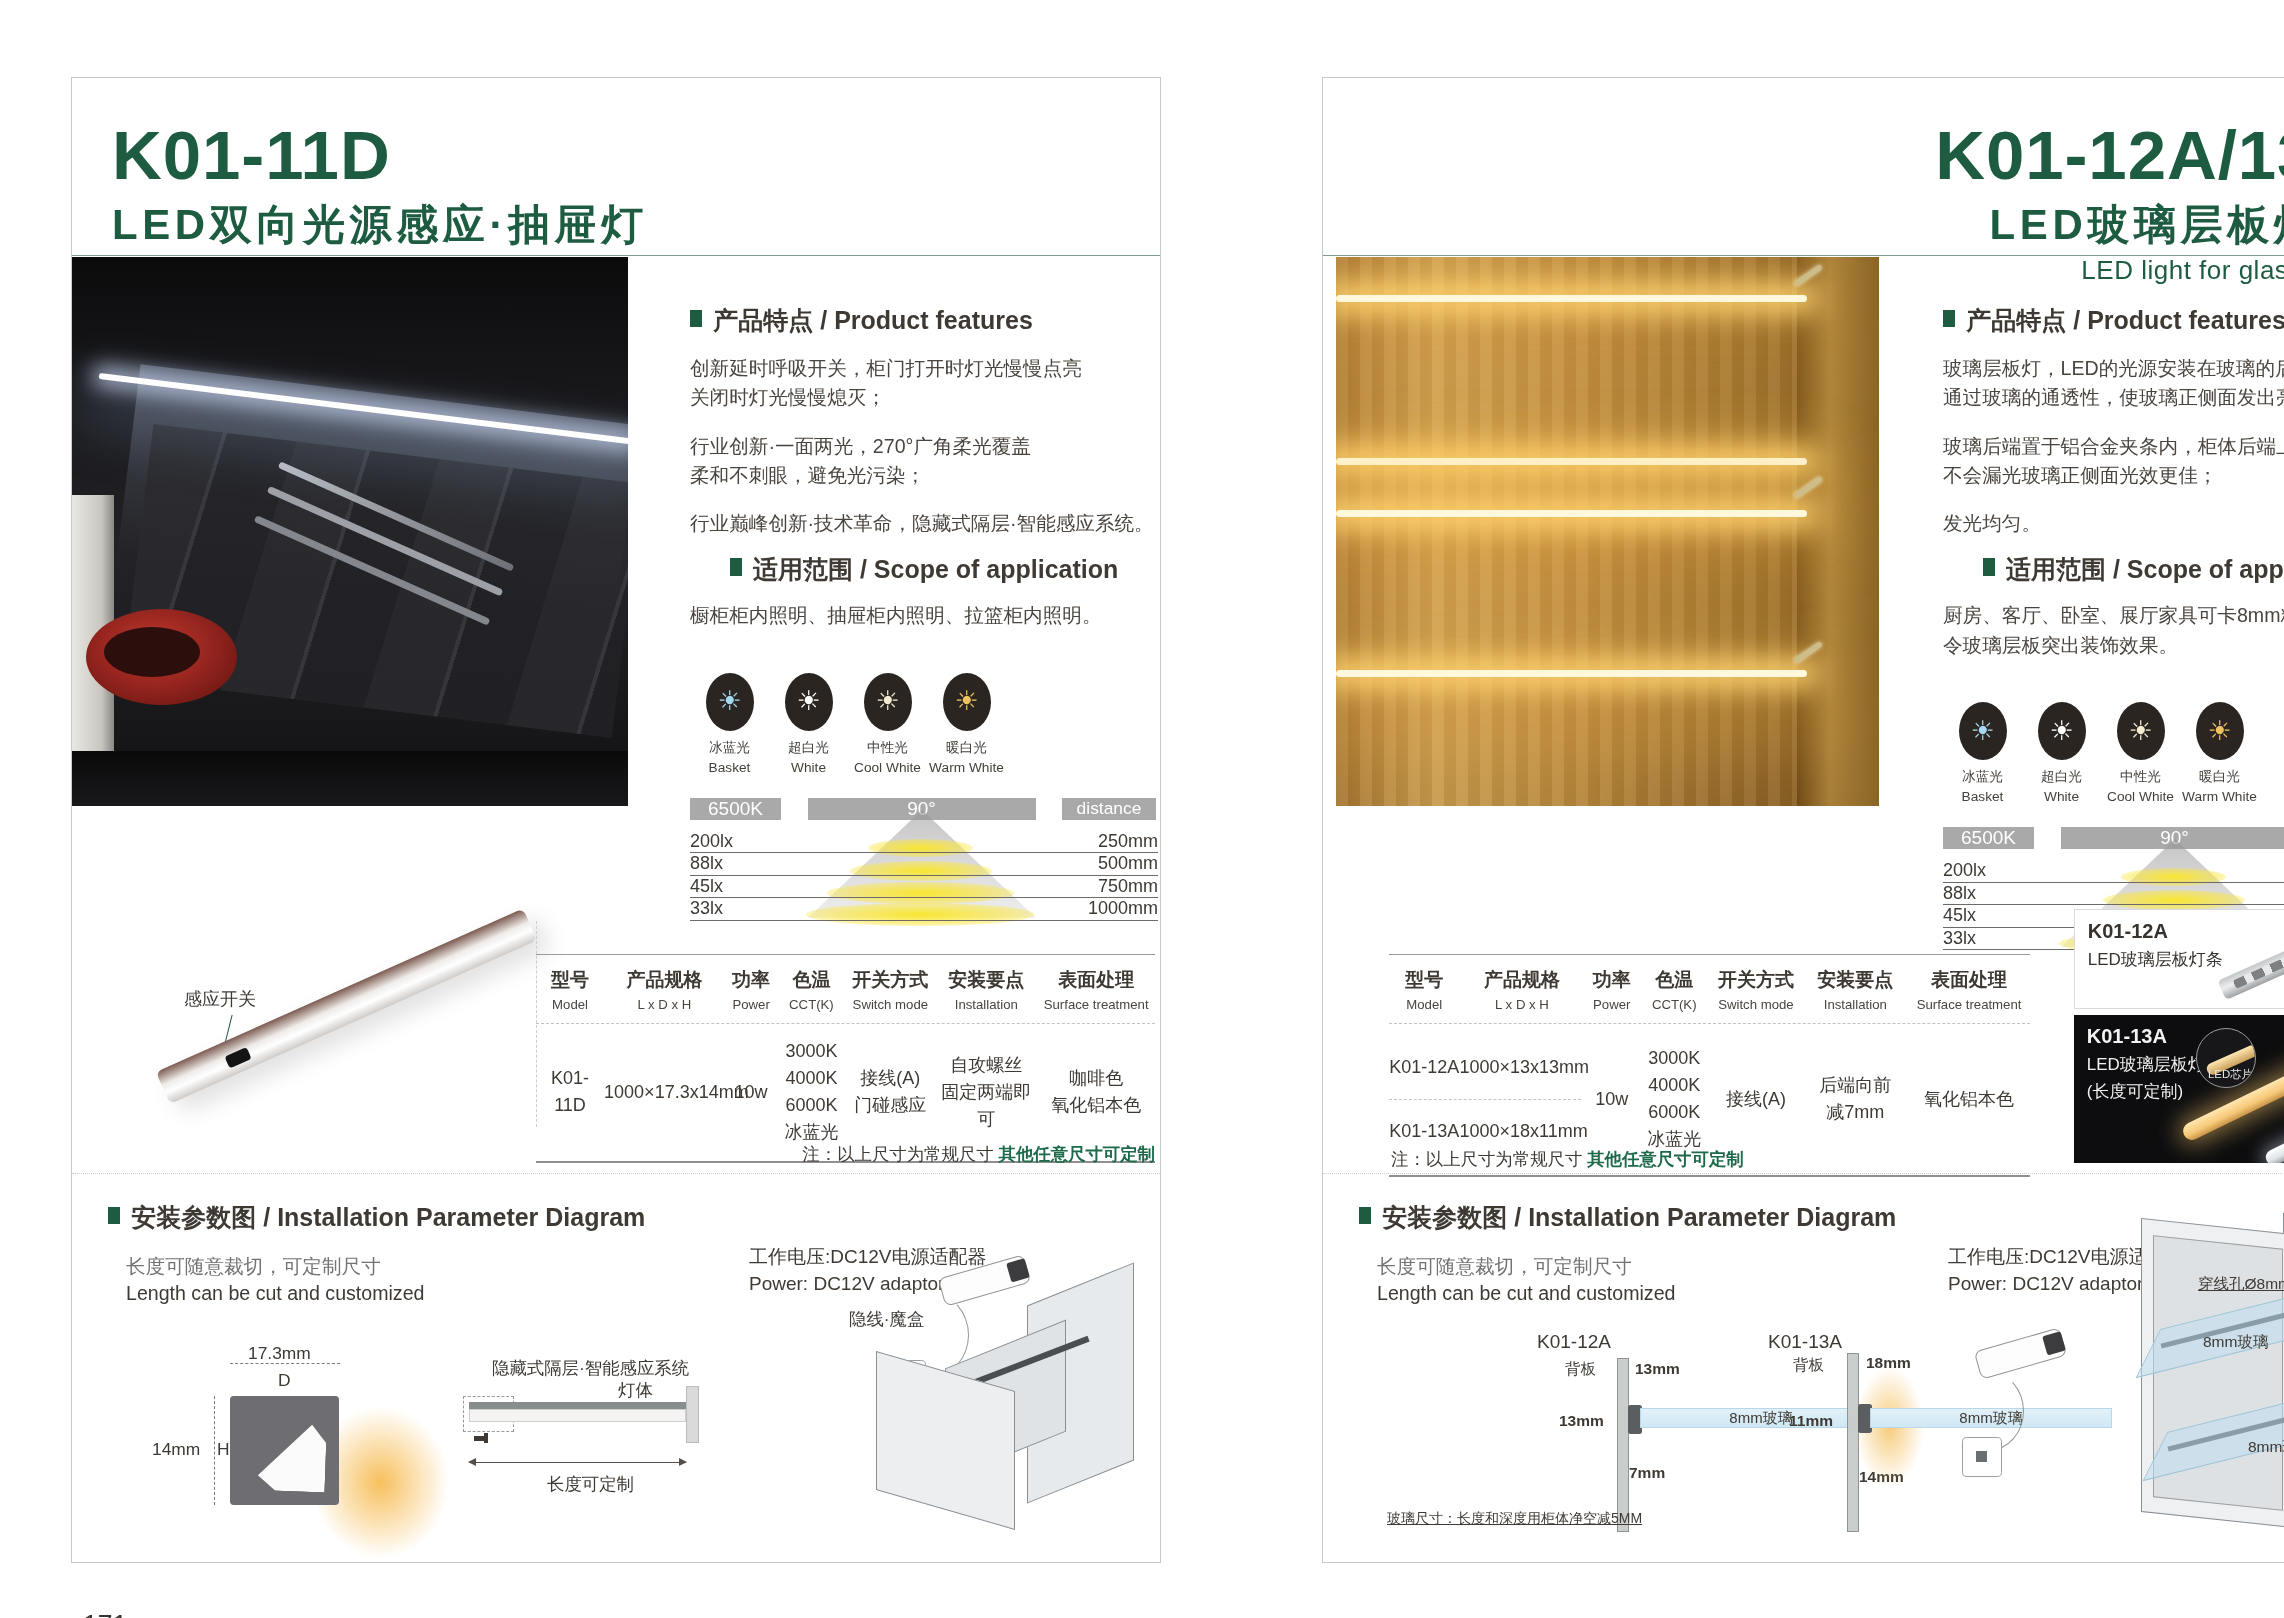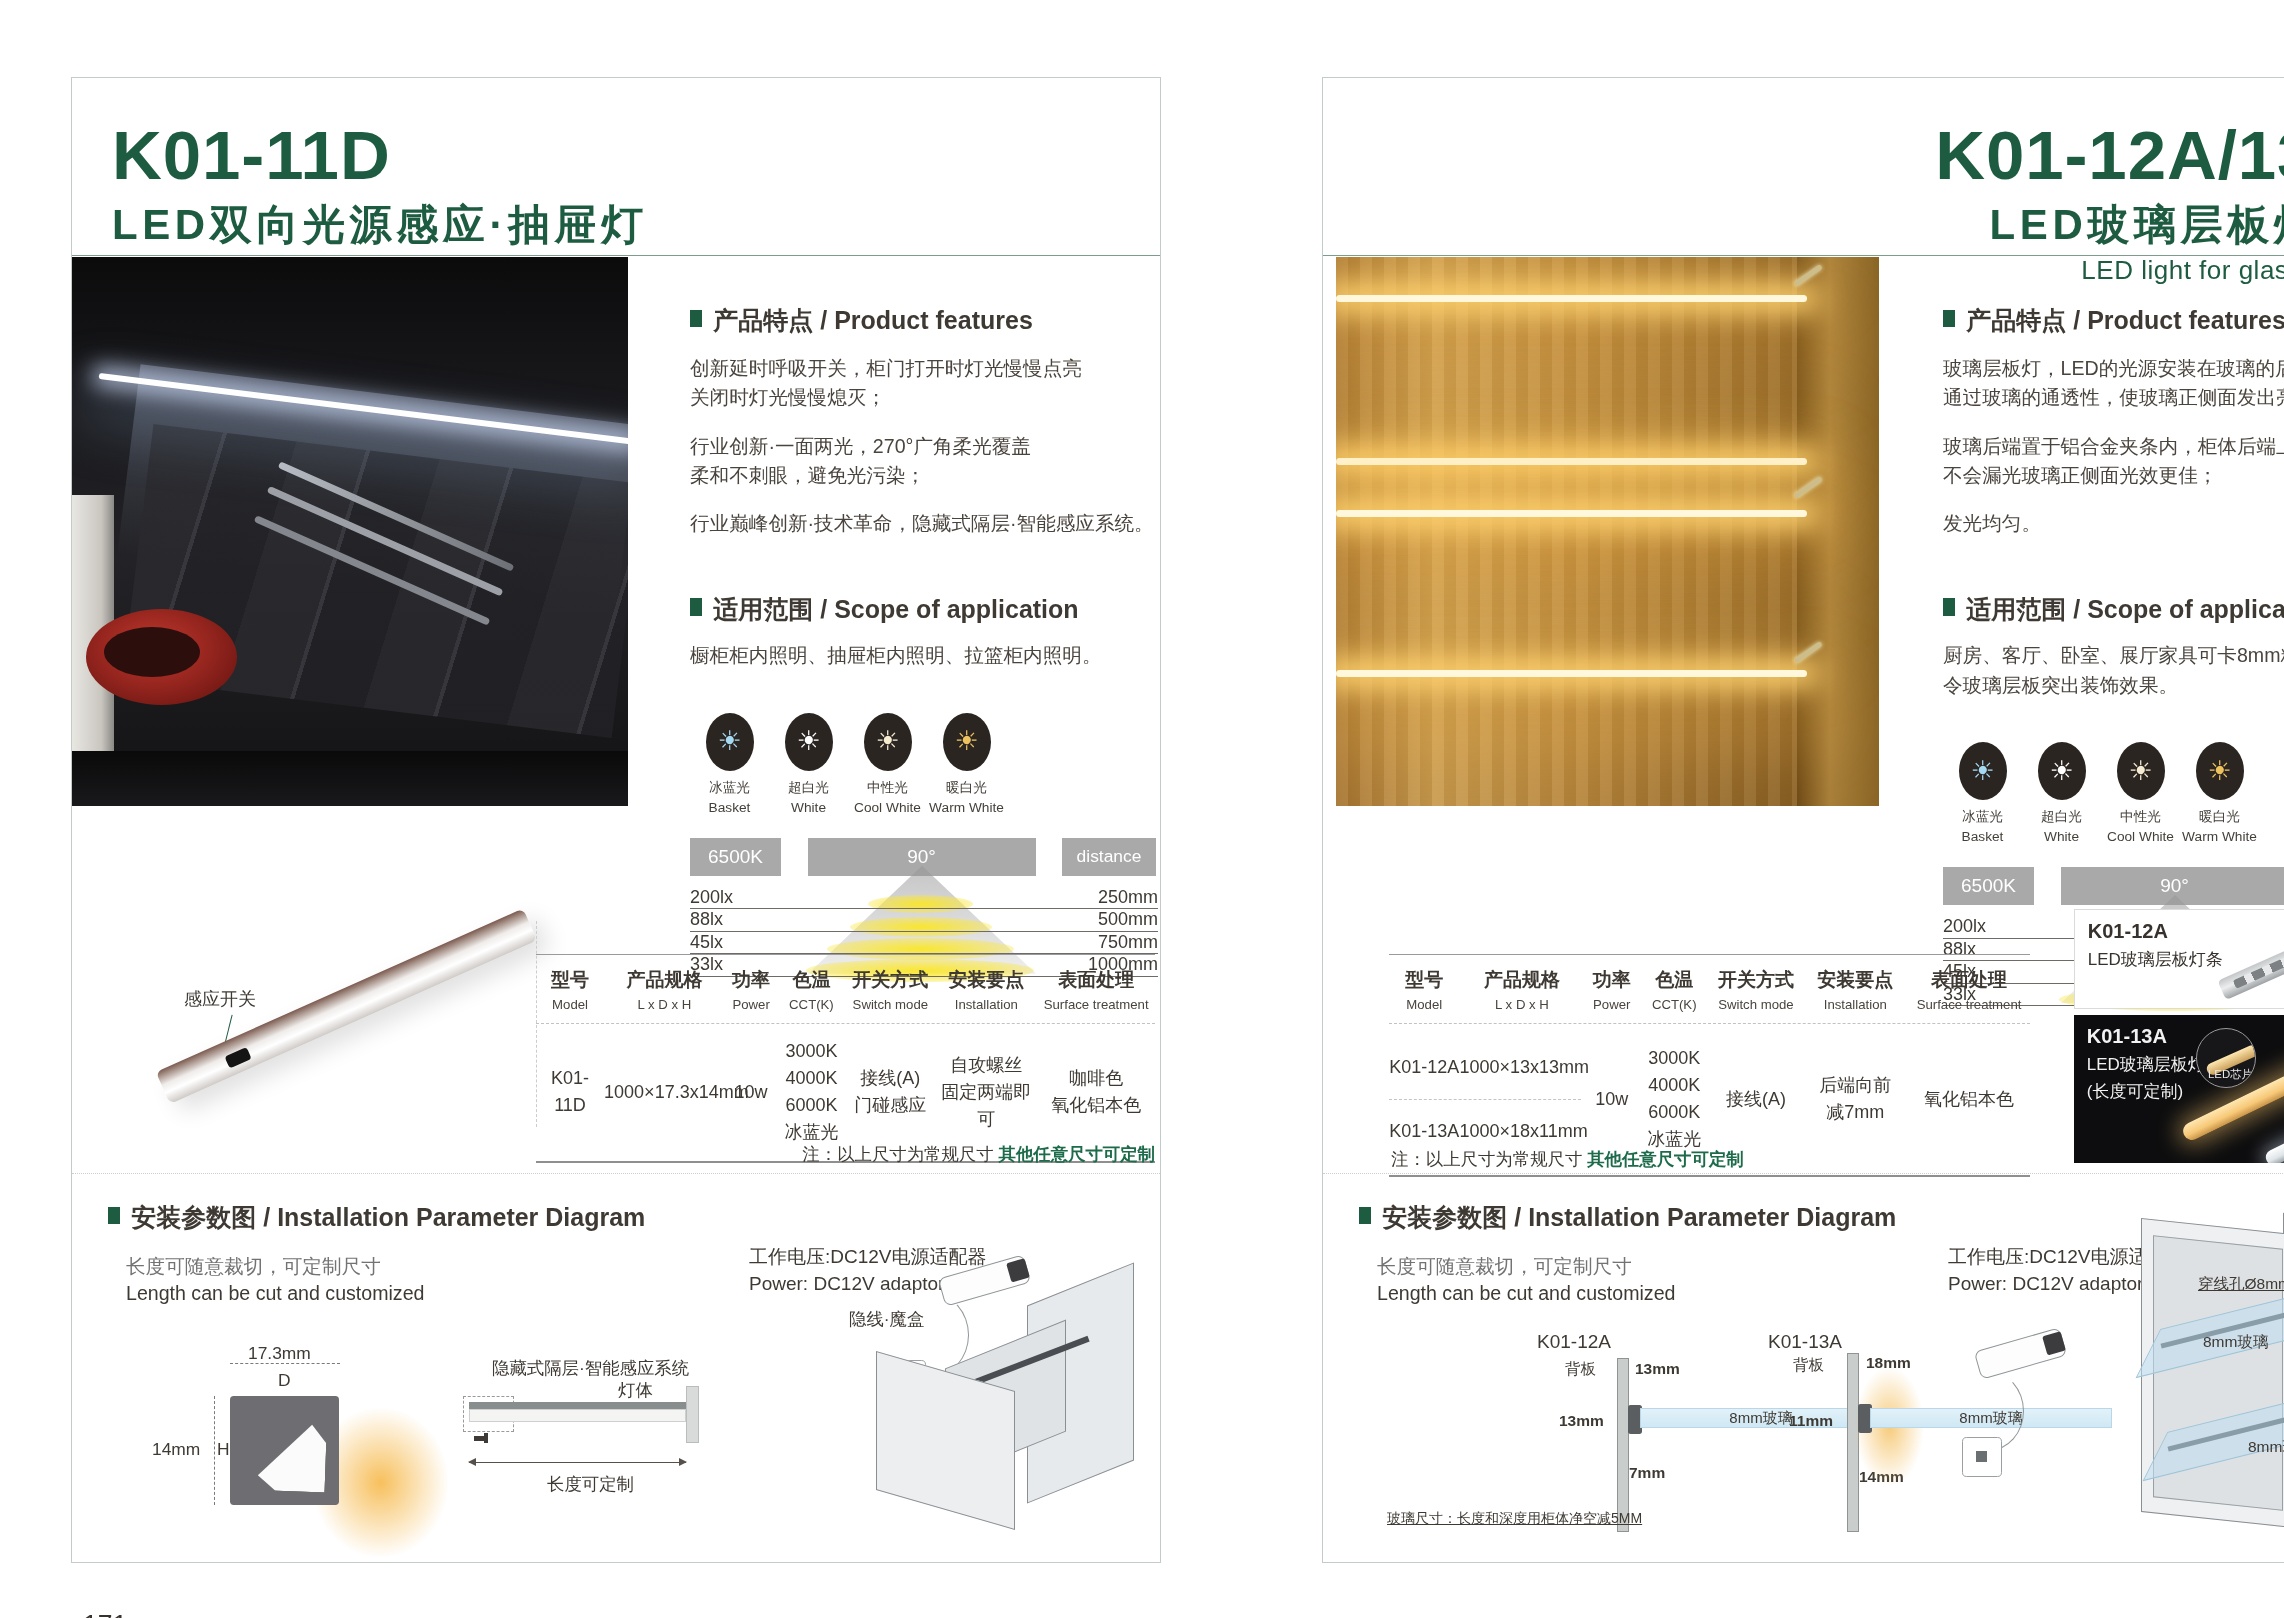--- a/index.html
+++ b/index.html
@@ -47,37 +47,37 @@
      box-shadow:0 0 27px 12px rgba(255,210,110,.95),0 41px 73px 27px rgba(255,190,80,.35),0 -32px 64px 23px rgba(255,200,90,.30);}
   .hr-pin{position:absolute;right:55px;width:32px;height:4.6px;background:#cdbd8a;transform:rotate(-35deg);border-radius:2.3px;box-shadow:0 0 4.6px rgba(255,255,220,.8);}
 
   
   .feat-col{position:absolute;width:468px;top:228px;}
   #page-left .feat-col{left:618px;}
   #page-right .feat-col{left:620px;}
   .sec-h{display:flex;align-items:flex-start;font-size:25px;font-weight:bold;color:#3e3933;line-height:1.15;}
   .sec-square{flex:0 0 auto;width:12.3px;height:17.4px;background:#1d5c41;margin:3.7px 11px 0 0;}
   .para{font-size:19.6px;line-height:1.5;color:#4a443e;margin:19px 0 0 0;white-space:pre-line;}
-  .scope-h{margin-top:56px;}
+  .scope-h{margin-top:16px;justify-content:center;}
   .scope-text{margin-top:18px;}
 
   .cct-row{display:flex;margin-top:42px;}
   .cct{width:79px;text-align:center;}
   .cct-ellipse{width:48px;height:58px;border-radius:50%;background:#2b2522;margin:0 auto;
      display:flex;align-items:center;justify-content:center;}
   .sun::before{content:"\2600";font-size:27px;line-height:1;}
   .sun-ice::before{color:#a6d9f2;}
   .sun-white::before{color:#ffffff;}
   .sun-cool::before{color:#f5ecd2;}
   .sun-warm::before{color:#eec25f;}
   .cct-cn{font-size:13.7px;color:#443f39;margin-top:8.2px;}
   .cct-en{font-size:13.7px;color:#443f39;margin-top:2.7px;}
 
   .beam-row{display:flex;margin-top:23px;}
-  .gbar{height:38px;background:#a9a9a9;color:#fff;font-size:19px;display:flex;align-items:center;justify-content:center;}
+  .gbar{height:22px;background:#a9a9a9;color:#fff;font-size:19px;display:flex;align-items:center;justify-content:center;}
   .gbar-k{width:91px;}
   .gbar-a{width:228px;margin-left:26.5px;}
   .gbar-d{width:94px;margin-left:26.5px;font-size:17.4px;}
 
   .dist-table{position:relative;margin-top:11px;height:87px;}
   .cone{position:absolute;left:118px;top:-21px;width:228px;height:108px;
      background:linear-gradient(180deg,rgba(150,150,150,.55),rgba(190,190,190,.25));
      clip-path:polygon(50% 0,0 100%,100% 100%);}
   .d-ell{position:absolute;border-radius:50%;background:radial-gradient(ellipse at center,rgba(250,230,40,.95) 0%,rgba(250,230,60,.55) 55%,rgba(250,230,60,0) 100%);}
   .dist-row{position:relative;display:flex;justify-content:space-between;align-items:center;

